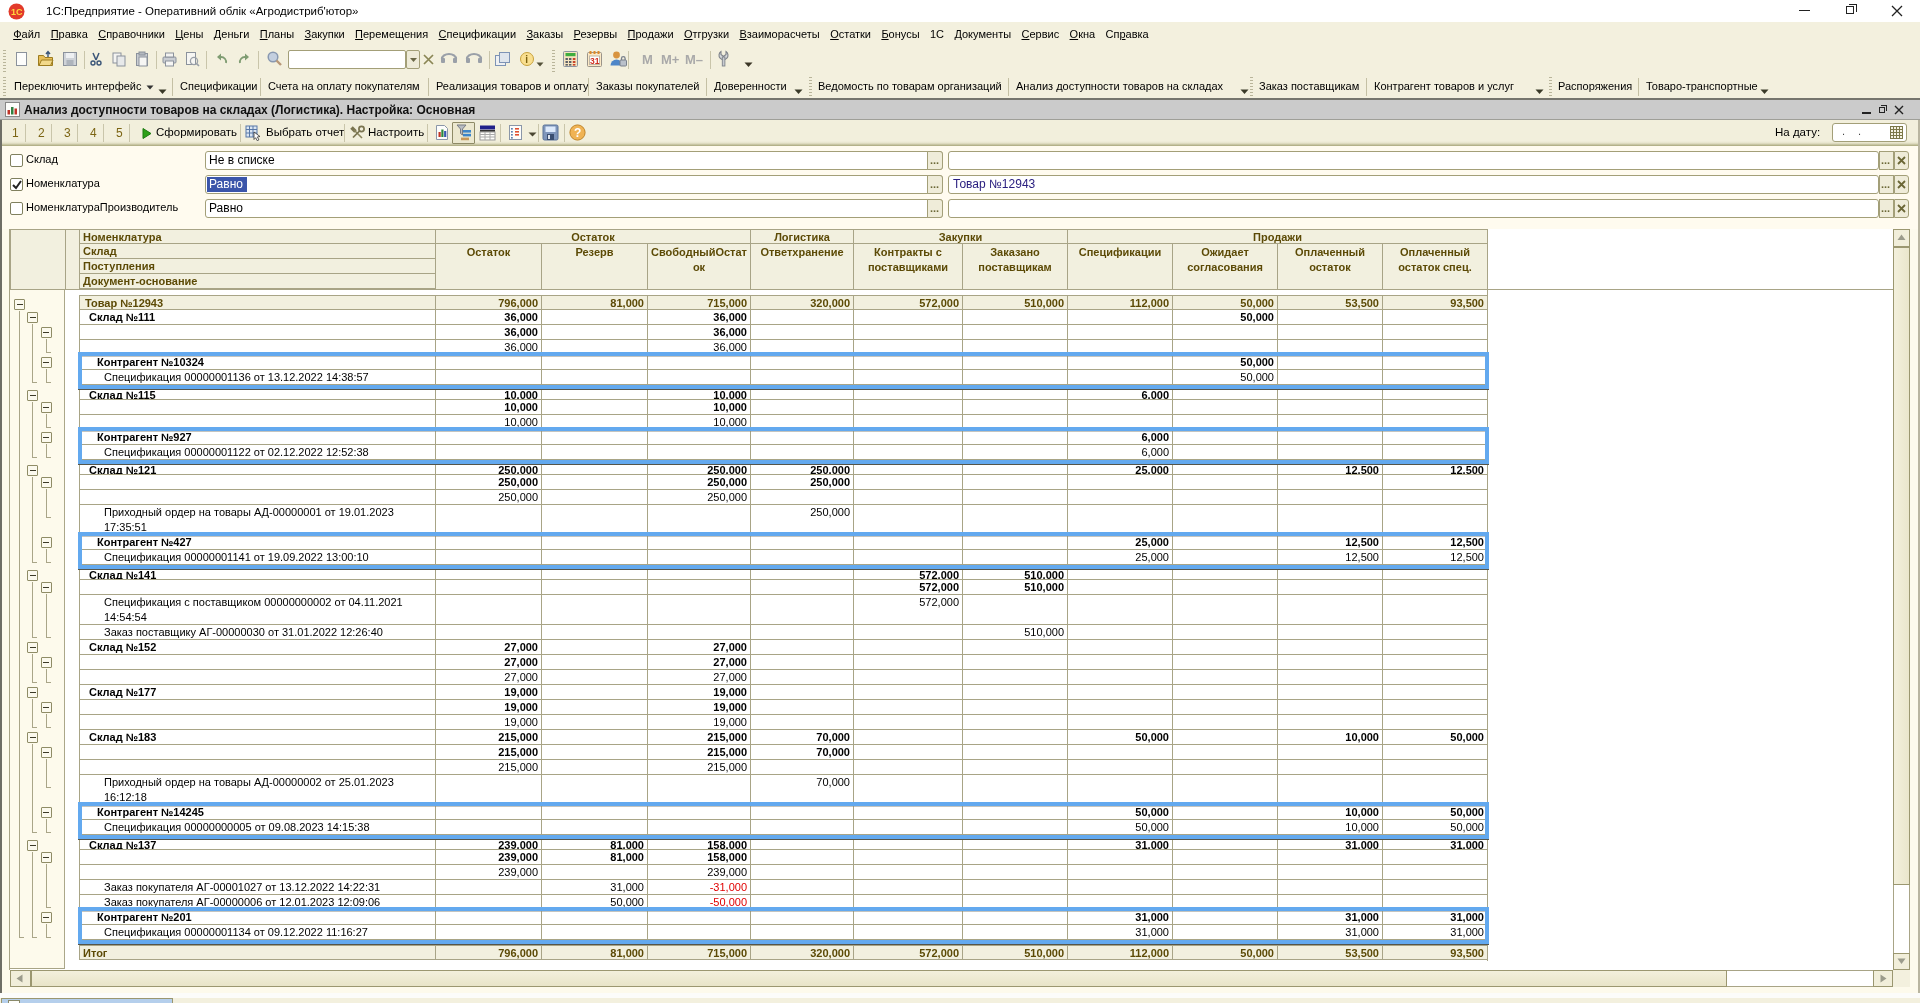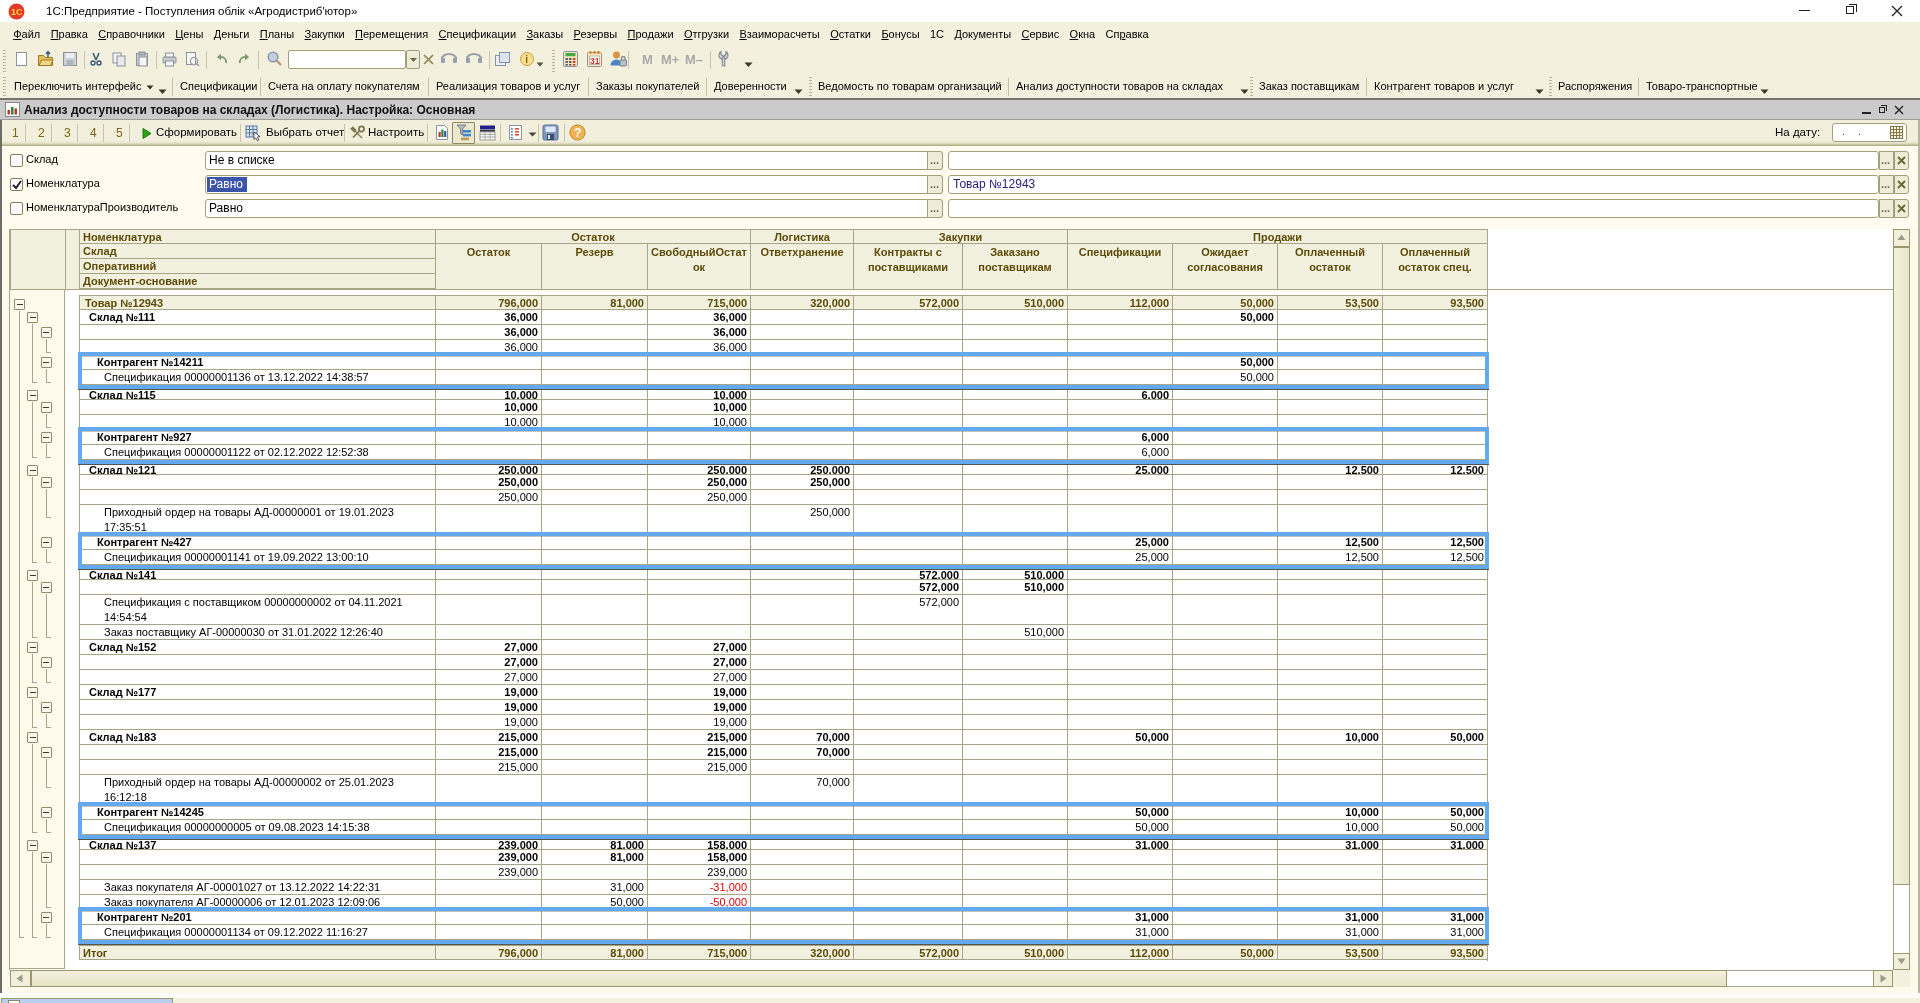--- a/index.html
+++ b/index.html
@@ -5,21 +5,21 @@
 body{font-family:"Liberation Sans",sans-serif;background:#f3f0de;position:relative}
 .abs{position:absolute}
 .tx{position:absolute;white-space:nowrap}
 </style></head><body>
 
 <div class="abs" style="left:0;top:0;width:1920px;height:22px;background:#ffffff"></div>
 <svg class="abs" style="left:8px;top:3px" width="17" height="17" viewBox="0 0 17 17">
 <circle cx="8.5" cy="8.5" r="8" fill="#e23a2a"></circle>
 <text x="3" y="12" font-family="Liberation Sans" font-size="9" font-weight="bold" fill="#ffd73e">1C</text>
 </svg>
-<div class="tx" style="left:46px;top:5px;font-size:11.5px;color:#000">1С:Предприятие - Поступления облік «Агродистриб'ютор»</div>
+<div class="tx" style="left:46px;top:5px;font-size:11.5px;color:#000">1С:Предприятие - Оперативний облік «Агродистриб'ютор»</div>
 <div class="abs" style="left:1799px;top:10px;width:11px;height:1px;background:#222"></div>
 <div class="abs" style="left:1846px;top:6px;width:8px;height:8px;border:1px solid #222"></div>
 <div class="abs" style="left:1849px;top:4px;width:8px;height:8px;border:1px solid #222;border-left:none;border-bottom:none"></div>
 <svg class="abs" style="left:1891px;top:5px" width="12" height="12" viewBox="0 0 12 12">
 <path d="M1 1 L11 11 M11 1 L1 11" stroke="#222" stroke-width="1.3"></path>
   </svg>
 <div class="abs" style="left:0;top:22px;width:1920px;height:24px;display:flex;align-items:center;padding-left:8px;font-size:11px;color:#000">
 <span style="padding:2px 5.2px"><span style="text-decoration:underline">Ф</span>айл</span>
 <span style="padding:2px 5.2px"><span style="text-decoration:underline">П</span>равка</span>
 <span style="padding:2px 5.2px"><span style="text-decoration:underline">С</span>правочники</span>
@@ -180,21 +180,21 @@
     <path d="M0.5 0.5 L4 4.5 L7.5 0.5z" fill="#333"></path>
   </svg>
 <svg class="abs" style="left:158px;top:89px" width="9" height="6" viewBox="0 0 9 6">
     <path d="M0.5 0.5 L4.5 5 L8.5 0.5z" fill="#3a3a28"></path>
   </svg>
 <div class="abs" style="left:172px;top:78px;width:1px;height:18px;background:#c4c0a4"></div>
 <div class="tx" style="left:180px;top:80px;font-size:11px;color:#000">Спецификации</div>
 <div class="abs" style="left:260px;top:78px;width:1px;height:18px;background:#c4c0a4"></div>
 <div class="tx" style="left:268px;top:80px;font-size:11px;color:#000">Счета на оплату покупателям</div>
 <div class="abs" style="left:428px;top:78px;width:1px;height:18px;background:#c4c0a4"></div>
-<div class="tx" style="left:436px;top:80px;font-size:11px;color:#000">Реализация товаров и услуг</div>
+<div class="tx" style="left:436px;top:80px;font-size:11px;color:#000">Реализация товаров и оплату</div>
 <div class="abs" style="left:588px;top:78px;width:1px;height:18px;background:#c4c0a4"></div>
 <div class="tx" style="left:596px;top:80px;font-size:11px;color:#000">Заказы покупателей</div>
 <div class="abs" style="left:706px;top:78px;width:1px;height:18px;background:#c4c0a4"></div>
 <div class="tx" style="left:714px;top:80px;font-size:11px;color:#000">Доверенности</div>
 <svg class="abs" style="left:794px;top:89px" width="9" height="6" viewBox="0 0 9 6">
     <path d="M0.5 0.5 L4.5 5 L8.5 0.5z" fill="#3a3a28"></path>
   </svg>
 <div class="abs" style="left:809px;top:77px;width:3px;height:22px;background:repeating-linear-gradient(to bottom,#b9b59a 0 1px,transparent 1px 3px)"></div>
 <div class="tx" style="left:818px;top:80px;font-size:11px;color:#000">Ведомость по товарам организаций</div>
 <div class="abs" style="left:1008px;top:78px;width:1px;height:18px;background:#c4c0a4"></div>
@@ -369,21 +369,21 @@
   </svg>
 <div class="abs" style="left:2px;top:229px;width:8px;height:764px;background:#fdfaec"></div>
 <div class="abs" style="left:1910px;top:229px;width:8px;height:764px;background:#fdfaec"></div>
 <div class="abs" style="left:10px;top:229px;width:1883px;height:741px;background:#fff"></div>
 <div class="abs" style="left:10px;top:229px;width:55px;height:740px;background:#fdfaec;border-right:1px solid #aba789;border-bottom:1px solid #a8a486"></div>
 <div class="abs" style="left:9px;top:229px;width:1px;height:741px;background:#a8a486"></div>
 <div class="abs" style="left:10px;top:229px;width:55px;height:61px;background:#f2f0df;border-left:1px solid #a8a486;border-bottom:1px solid #a8a486;border-top:1px solid #a8a486;font-size:11px;color:#000;text-align:left;padding-left:3px;padding-right:3px;overflow:hidden;white-space:nowrap;line-height:60px;"></div>
 <div class="abs" style="left:65px;top:229px;width:14px;height:61px;background:#f2f0df;border-left:1px solid #a8a486;border-bottom:1px solid #a8a486;border-top:1px solid #a8a486;font-size:11px;color:#000;text-align:left;padding-left:3px;padding-right:3px;overflow:hidden;white-space:nowrap;line-height:60px;"></div>
 <div class="abs" style="left:79px;top:229px;width:356px;height:15px;background:#f2f0df;border-left:1px solid #a8a486;border-bottom:1px solid #a8a486;border-top:1px solid #a8a486;font-size:11px;color:#5c4a06;font-weight:bold;text-align:left;padding-left:3px;padding-right:3px;overflow:hidden;white-space:nowrap;line-height:14px;">Номенклатура</div>
 <div class="abs" style="left:79px;top:244px;width:356px;height:15px;background:#f2f0df;border-left:1px solid #a8a486;border-bottom:1px solid #a8a486;font-size:11px;color:#5c4a06;font-weight:bold;text-align:left;padding-left:3px;padding-right:3px;overflow:hidden;white-space:nowrap;line-height:15px;">Склад</div>
-<div class="abs" style="left:79px;top:259px;width:356px;height:15px;background:#f2f0df;border-left:1px solid #a8a486;border-bottom:1px solid #a8a486;font-size:11px;color:#5c4a06;font-weight:bold;text-align:left;padding-left:3px;padding-right:3px;overflow:hidden;white-space:nowrap;line-height:15px;">Оперативний</div>
+<div class="abs" style="left:79px;top:259px;width:356px;height:15px;background:#f2f0df;border-left:1px solid #a8a486;border-bottom:1px solid #a8a486;font-size:11px;color:#5c4a06;font-weight:bold;text-align:left;padding-left:3px;padding-right:3px;overflow:hidden;white-space:nowrap;line-height:15px;">Поступления</div>
 <div class="abs" style="left:79px;top:274px;width:356px;height:15px;background:#f2f0df;border-left:1px solid #a8a486;border-bottom:1px solid #a8a486;font-size:11px;color:#5c4a06;font-weight:bold;text-align:left;padding-left:3px;padding-right:3px;overflow:hidden;white-space:nowrap;line-height:15px;">Документ-основание</div>
 <div class="abs" style="left:435px;top:229px;width:315px;height:15px;background:#f2f0df;border-left:1px solid #a8a486;border-bottom:1px solid #a8a486;border-top:1px solid #a8a486;font-size:11px;color:#5c4a06;font-weight:bold;text-align:center;padding-left:3px;padding-right:3px;overflow:hidden;white-space:nowrap;line-height:14px;">Остаток</div>
 <div class="abs" style="left:750px;top:229px;width:103px;height:15px;background:#f2f0df;border-left:1px solid #a8a486;border-bottom:1px solid #a8a486;border-top:1px solid #a8a486;font-size:11px;color:#5c4a06;font-weight:bold;text-align:center;padding-left:3px;padding-right:3px;overflow:hidden;white-space:nowrap;line-height:14px;">Логистика</div>
 <div class="abs" style="left:853px;top:229px;width:214px;height:15px;background:#f2f0df;border-left:1px solid #a8a486;border-bottom:1px solid #a8a486;border-top:1px solid #a8a486;font-size:11px;color:#5c4a06;font-weight:bold;text-align:center;padding-left:3px;padding-right:3px;overflow:hidden;white-space:nowrap;line-height:14px;">Закупки</div>
 <div class="abs" style="left:1067px;top:229px;width:420px;height:15px;background:#f2f0df;border-left:1px solid #a8a486;border-bottom:1px solid #a8a486;border-top:1px solid #a8a486;font-size:11px;color:#5c4a06;font-weight:bold;text-align:center;padding-left:3px;padding-right:3px;overflow:hidden;white-space:nowrap;line-height:14px;">Продажи</div>
 <div class="abs" style="left:435px;top:244px;width:106px;height:46px;background:#f2f0df;border-left:1px solid #a8a486;border-bottom:1px solid #a8a486;font-size:11px;font-weight:bold;color:#5c4a06;text-align:center;padding-top:1px;line-height:15px">Остаток</div>
 <div class="abs" style="left:541px;top:244px;width:106px;height:46px;background:#f2f0df;border-left:1px solid #a8a486;border-bottom:1px solid #a8a486;font-size:11px;font-weight:bold;color:#5c4a06;text-align:center;padding-top:1px;line-height:15px">Резерв</div>
 <div class="abs" style="left:647px;top:244px;width:103px;height:46px;background:#f2f0df;border-left:1px solid #a8a486;border-bottom:1px solid #a8a486;font-size:11px;font-weight:bold;color:#5c4a06;text-align:center;padding-top:1px;line-height:15px">СвободныйОстат<br>ок</div>
 <div class="abs" style="left:750px;top:244px;width:103px;height:46px;background:#f2f0df;border-left:1px solid #a8a486;border-bottom:1px solid #a8a486;font-size:11px;font-weight:bold;color:#5c4a06;text-align:center;padding-top:1px;line-height:15px">Ответхранение</div>
 <div class="abs" style="left:853px;top:244px;width:109px;height:46px;background:#f2f0df;border-left:1px solid #a8a486;border-bottom:1px solid #a8a486;font-size:11px;font-weight:bold;color:#5c4a06;text-align:center;padding-top:1px;line-height:15px">Контракты с<br>поставщиками</div>
@@ -430,21 +430,21 @@
 <div class="abs" style="left:435px;top:340px;width:106px;height:15px;background:#fff;border-left:1px solid #a8a486;border-bottom:1px solid #a8a486;font-size:11px;color:#000;text-align:right;padding-left:3px;padding-right:3px;overflow:hidden;white-space:nowrap;line-height:15px;">36,000</div>
 <div class="abs" style="left:541px;top:340px;width:106px;height:15px;background:#fff;border-left:1px solid #a8a486;border-bottom:1px solid #a8a486;font-size:11px;color:#000;text-align:right;padding-left:3px;padding-right:3px;overflow:hidden;white-space:nowrap;line-height:15px;"></div>
 <div class="abs" style="left:647px;top:340px;width:103px;height:15px;background:#fff;border-left:1px solid #a8a486;border-bottom:1px solid #a8a486;font-size:11px;color:#000;text-align:right;padding-left:3px;padding-right:3px;overflow:hidden;white-space:nowrap;line-height:15px;">36,000</div>
 <div class="abs" style="left:750px;top:340px;width:103px;height:15px;background:#fff;border-left:1px solid #a8a486;border-bottom:1px solid #a8a486;font-size:11px;color:#000;text-align:right;padding-left:3px;padding-right:3px;overflow:hidden;white-space:nowrap;line-height:15px;"></div>
 <div class="abs" style="left:853px;top:340px;width:109px;height:15px;background:#fff;border-left:1px solid #a8a486;border-bottom:1px solid #a8a486;font-size:11px;color:#000;text-align:right;padding-left:3px;padding-right:3px;overflow:hidden;white-space:nowrap;line-height:15px;"></div>
 <div class="abs" style="left:962px;top:340px;width:105px;height:15px;background:#fff;border-left:1px solid #a8a486;border-bottom:1px solid #a8a486;font-size:11px;color:#000;text-align:right;padding-left:3px;padding-right:3px;overflow:hidden;white-space:nowrap;line-height:15px;"></div>
 <div class="abs" style="left:1067px;top:340px;width:105px;height:15px;background:#fff;border-left:1px solid #a8a486;border-bottom:1px solid #a8a486;font-size:11px;color:#000;text-align:right;padding-left:3px;padding-right:3px;overflow:hidden;white-space:nowrap;line-height:15px;"></div>
 <div class="abs" style="left:1172px;top:340px;width:105px;height:15px;background:#fff;border-left:1px solid #a8a486;border-bottom:1px solid #a8a486;font-size:11px;color:#000;text-align:right;padding-left:3px;padding-right:3px;overflow:hidden;white-space:nowrap;line-height:15px;"></div>
 <div class="abs" style="left:1277px;top:340px;width:105px;height:15px;background:#fff;border-left:1px solid #a8a486;border-bottom:1px solid #a8a486;font-size:11px;color:#000;text-align:right;padding-left:3px;padding-right:3px;overflow:hidden;white-space:nowrap;line-height:15px;"></div>
 <div class="abs" style="left:1382px;top:340px;width:105px;height:15px;background:#fff;border-left:1px solid #a8a486;border-bottom:1px solid #a8a486;font-size:11px;color:#000;text-align:right;padding-left:3px;padding-right:3px;overflow:hidden;white-space:nowrap;line-height:15px;"></div>
-<div class="abs" style="left:79px;top:355px;width:356px;height:15px;background:#fff;border-left:1px solid #a8a486;border-bottom:1px solid #a8a486;font-size:11px;color:#000;font-weight:bold;text-align:left;padding-left:17px;padding-right:3px;overflow:hidden;white-space:nowrap;line-height:15px;">Контрагент №14211</div>
+<div class="abs" style="left:79px;top:355px;width:356px;height:15px;background:#fff;border-left:1px solid #a8a486;border-bottom:1px solid #a8a486;font-size:11px;color:#000;font-weight:bold;text-align:left;padding-left:17px;padding-right:3px;overflow:hidden;white-space:nowrap;line-height:15px;">Контрагент №10324</div>
 <div class="abs" style="left:435px;top:355px;width:106px;height:15px;background:#fff;border-left:1px solid #a8a486;border-bottom:1px solid #a8a486;font-size:11px;color:#000;font-weight:bold;text-align:right;padding-left:3px;padding-right:3px;overflow:hidden;white-space:nowrap;line-height:15px;"></div>
 <div class="abs" style="left:541px;top:355px;width:106px;height:15px;background:#fff;border-left:1px solid #a8a486;border-bottom:1px solid #a8a486;font-size:11px;color:#000;font-weight:bold;text-align:right;padding-left:3px;padding-right:3px;overflow:hidden;white-space:nowrap;line-height:15px;"></div>
 <div class="abs" style="left:647px;top:355px;width:103px;height:15px;background:#fff;border-left:1px solid #a8a486;border-bottom:1px solid #a8a486;font-size:11px;color:#000;font-weight:bold;text-align:right;padding-left:3px;padding-right:3px;overflow:hidden;white-space:nowrap;line-height:15px;"></div>
 <div class="abs" style="left:750px;top:355px;width:103px;height:15px;background:#fff;border-left:1px solid #a8a486;border-bottom:1px solid #a8a486;font-size:11px;color:#000;font-weight:bold;text-align:right;padding-left:3px;padding-right:3px;overflow:hidden;white-space:nowrap;line-height:15px;"></div>
 <div class="abs" style="left:853px;top:355px;width:109px;height:15px;background:#fff;border-left:1px solid #a8a486;border-bottom:1px solid #a8a486;font-size:11px;color:#000;font-weight:bold;text-align:right;padding-left:3px;padding-right:3px;overflow:hidden;white-space:nowrap;line-height:15px;"></div>
 <div class="abs" style="left:962px;top:355px;width:105px;height:15px;background:#fff;border-left:1px solid #a8a486;border-bottom:1px solid #a8a486;font-size:11px;color:#000;font-weight:bold;text-align:right;padding-left:3px;padding-right:3px;overflow:hidden;white-space:nowrap;line-height:15px;"></div>
 <div class="abs" style="left:1067px;top:355px;width:105px;height:15px;background:#fff;border-left:1px solid #a8a486;border-bottom:1px solid #a8a486;font-size:11px;color:#000;font-weight:bold;text-align:right;padding-left:3px;padding-right:3px;overflow:hidden;white-space:nowrap;line-height:15px;"></div>
 <div class="abs" style="left:1172px;top:355px;width:105px;height:15px;background:#fff;border-left:1px solid #a8a486;border-bottom:1px solid #a8a486;font-size:11px;color:#000;font-weight:bold;text-align:right;padding-left:3px;padding-right:3px;overflow:hidden;white-space:nowrap;line-height:15px;">50,000</div>
 <div class="abs" style="left:1277px;top:355px;width:105px;height:15px;background:#fff;border-left:1px solid #a8a486;border-bottom:1px solid #a8a486;font-size:11px;color:#000;font-weight:bold;text-align:right;padding-left:3px;padding-right:3px;overflow:hidden;white-space:nowrap;line-height:15px;"></div>
 <div class="abs" style="left:1382px;top:355px;width:105px;height:15px;background:#fff;border-left:1px solid #a8a486;border-bottom:1px solid #a8a486;font-size:11px;color:#000;font-weight:bold;text-align:right;padding-left:3px;padding-right:3px;overflow:hidden;white-space:nowrap;line-height:15px;"></div>

